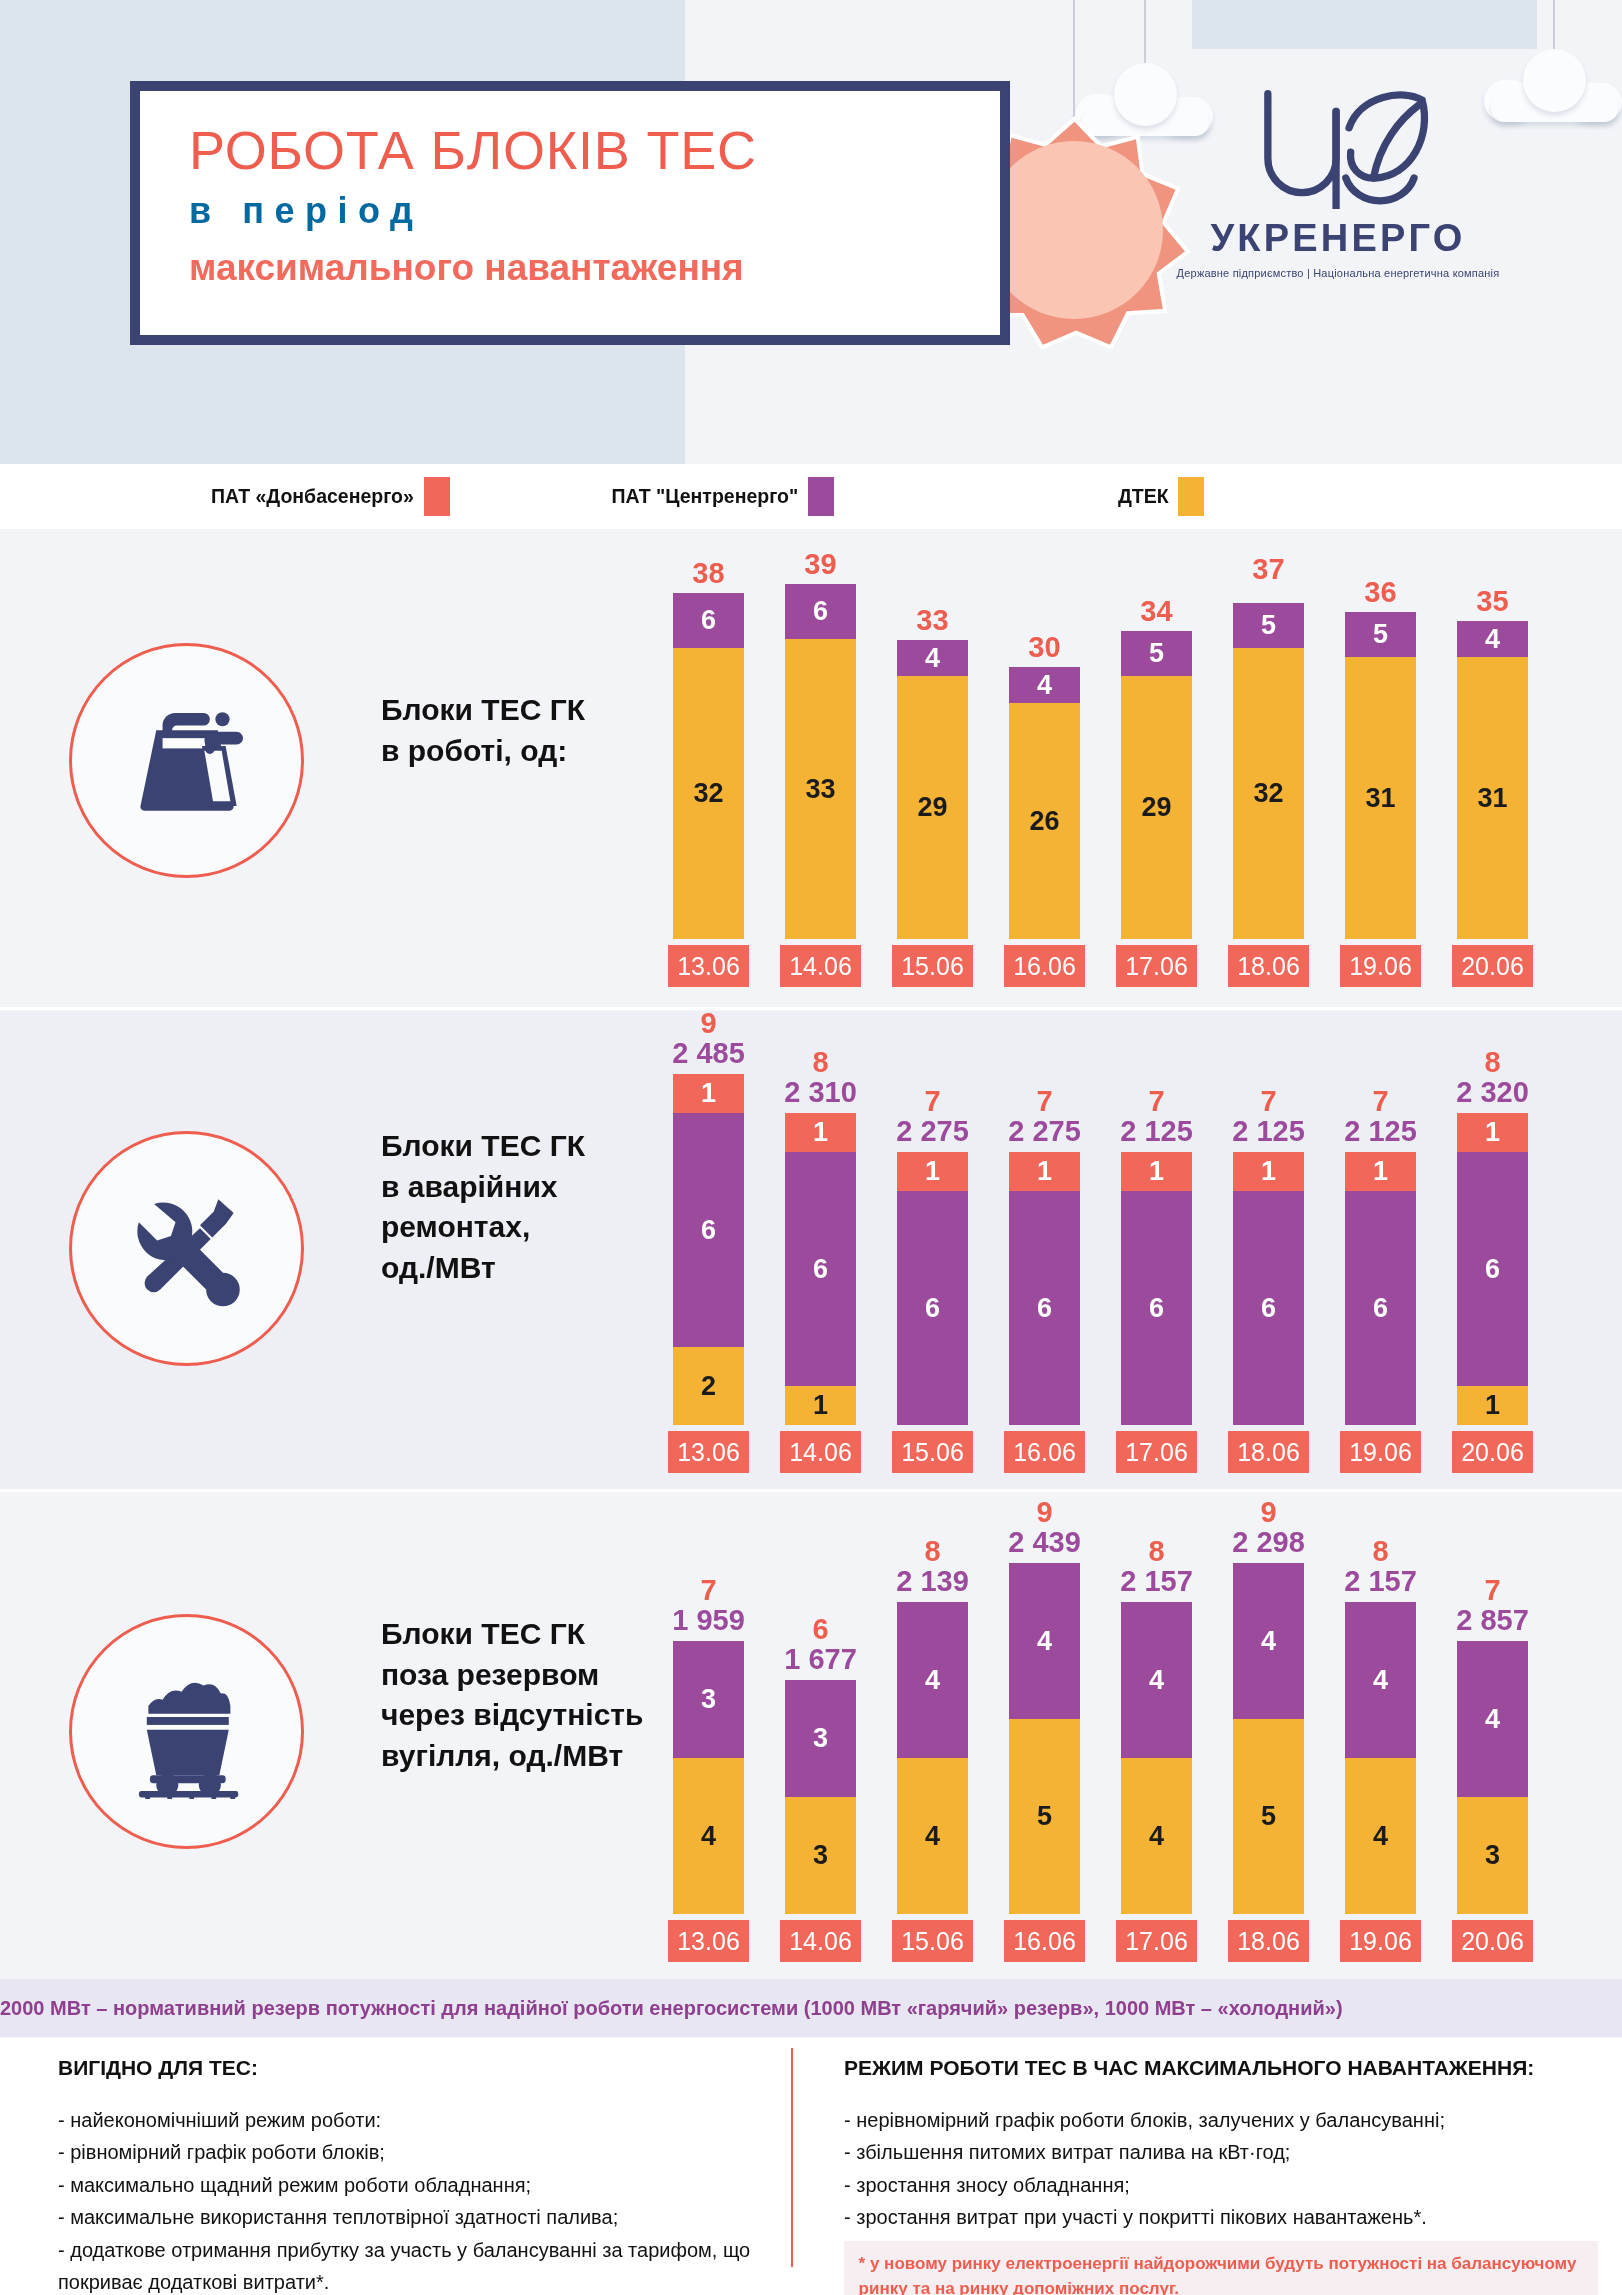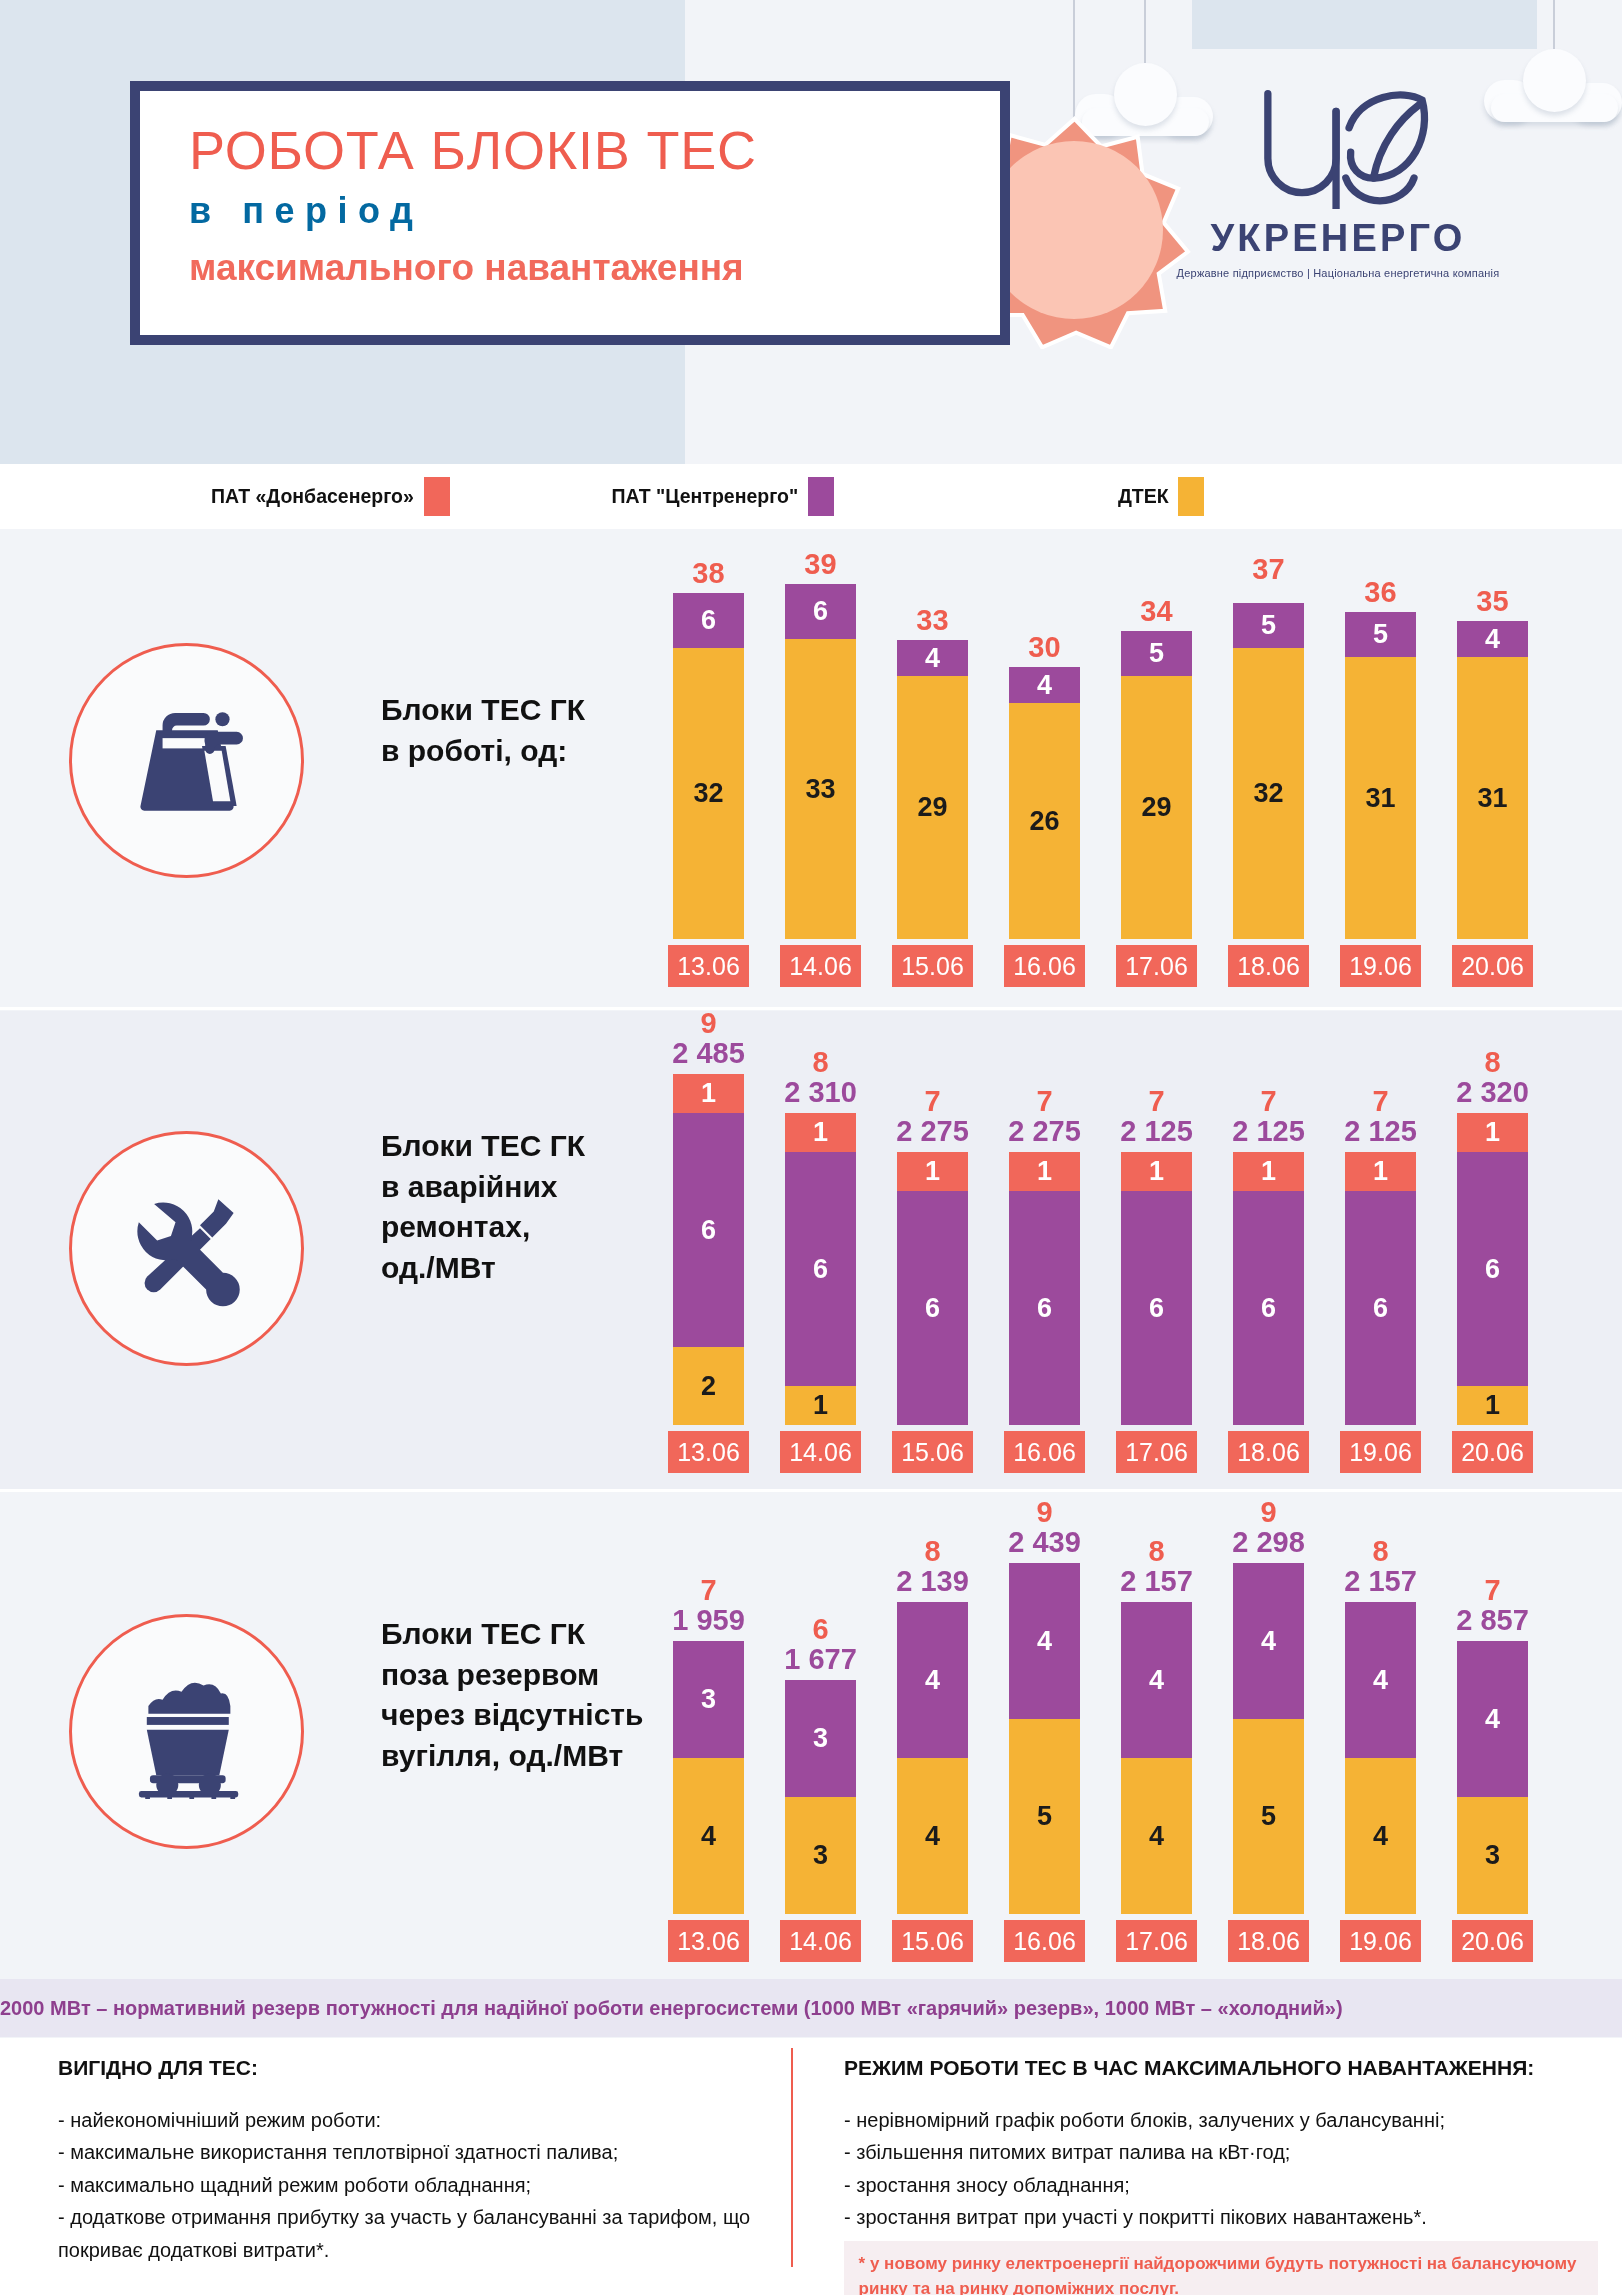--- a/index.html
+++ b/index.html
@@ -521,22 +521,23 @@
 
 <div class="banner">
   <span class="banner-text">2000 МВт – нормативний резерв потужності для надійної роботи енергосистеми (1000 МВт «гарячий» резерв», 1000 МВт – «холодний»)</span>
 </div>
 
 <div class="bottom">
   <div class="bot-div"></div>
   <div class="bot-left">
     <div class="bot-head">ВИГІДНО ДЛЯ ТЕС:</div>
     <div class="bot-li">- найекономічніший режим роботи:</div>
+    <div class="bot-li">- рівномірний графік роботи блоків;</div>
+    <div class="bot-li">- максимально щадний режим роботи обладнання;</div>
     <div class="bot-li">- максимальне використання теплотвірної здатності палива;</div>
-    <div class="bot-li">- максимально щадний режим роботи обладнання;</div>
     <div class="bot-li">- додаткове отримання прибутку за участь у балансуванні за тарифом, що покриває додаткові витрати*.</div>
   </div>
   <div class="bot-right">
     <div class="bot-head">РЕЖИМ РОБОТИ ТЕС В ЧАС МАКСИМАЛЬНОГО НАВАНТАЖЕННЯ:</div>
     <div class="bot-li">- нерівномірний графік роботи блоків, залучених у балансуванні;</div>
     <div class="bot-li">- збільшення питомих витрат палива на кВт·год;</div>
     <div class="bot-li">- зростання зносу обладнання;</div>
     <div class="bot-li">- зростання витрат при участі у покритті пікових навантажень*.</div>
   </div>
   <div class="footnote">* у новому ринку електроенергії найдорожчими будуть потужності на балансуючому ринку та на ринку допоміжних послуг.</div>

